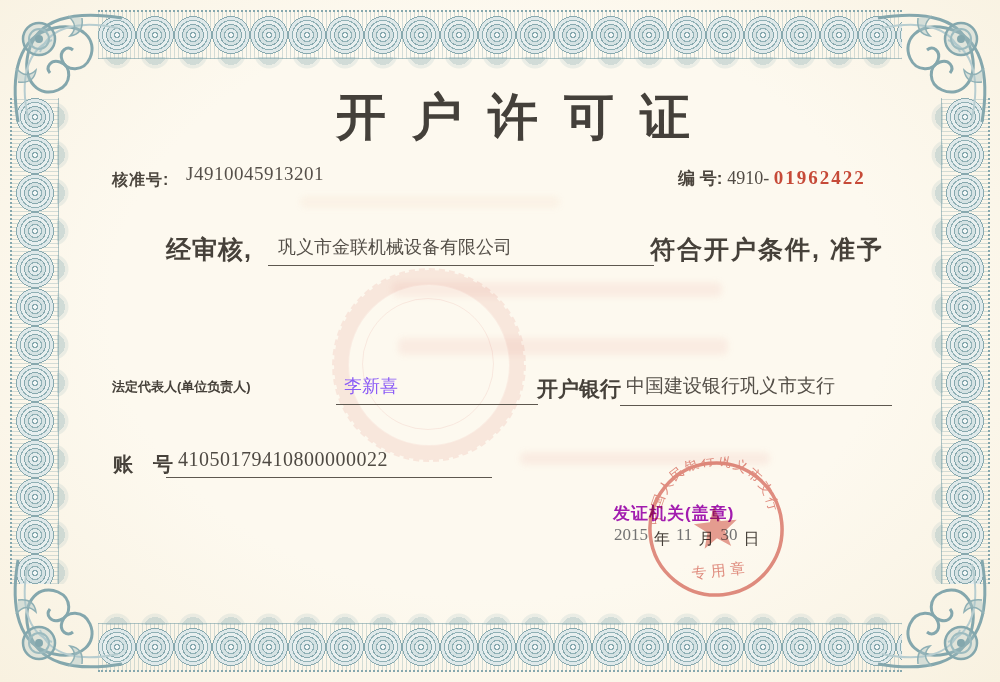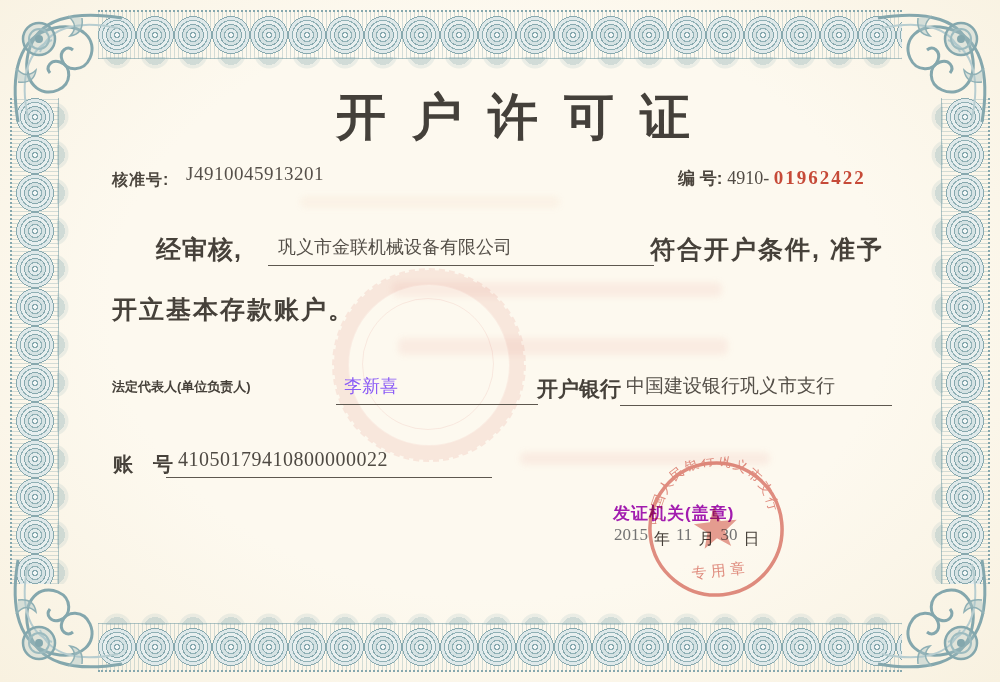--- a/index.html
+++ b/index.html
@@ -60,21 +60,21 @@
     font-family:"Liberation Serif","DejaVu Serif",serif;font-weight:700;
     font-size:50px;letter-spacing:26px;padding-left:26px;color:#44403a;}
   .lbl{font-weight:700;}
   .num{font-family:"Liberation Serif","DejaVu Serif",serif;}
   .uline{border-bottom:1px solid #5e584f;display:inline-block;}
   .approval-label{left:112px;top:170px;font-size:16px;letter-spacing:1px;color:#4b453d;text-align:center;}
   .approval-value{left:186px;top:163px;font-size:19px;color:#56504a;letter-spacing:.5px;}
   .serial{left:678px;top:167px;font-size:17px;color:#4b453d;}
   .serial .pre{font-size:18px;color:#514b44;}
   .serial .red{font-size:19px;color:#c64a38;letter-spacing:2px;font-weight:600;}
-  .review-prefix{left:156px;top:233px;font-size:25px;font-weight:700;letter-spacing:1px;}
+  .review-prefix{left:166px;top:233px;font-size:25px;font-weight:700;letter-spacing:1px;}
   .company{left:268px;top:231px;width:376px;font-size:18px;color:#544f48;
     padding:4px 0 6px 10px;}
   .review-suffix{left:650px;top:233px;font-size:25px;font-weight:700;letter-spacing:2px;}
   .line2{left:112px;top:293px;font-size:25px;font-weight:700;letter-spacing:2px;}
   .legal-label{left:112px;top:378px;font-size:13px;}
   .legal-value{left:336px;top:370px;width:194px;font-size:18px;color:#8b5cf6;padding:4px 0 6px 8px;}
   .bank-label{left:537px;top:375px;font-size:21px;}
   .bank-value{left:620px;top:369px;width:266px;font-size:19px;color:#544f48;padding:4px 0 6px 6px;}
   .account-label{left:113px;top:451px;font-size:20px;}
   .account-value{left:166px;top:444px;width:314px;font-size:20px;color:#4f4a43;
@@ -170,21 +170,20 @@
 
   <span class="abs serial">
     <span class="lbl">编 号:</span>
     <span class="pre num">4910-</span>
     <span class="red num">01962422</span>
   </span>
 
   <span class="abs review-prefix">经审核,</span>
   <span class="abs company uline">巩义市金联机械设备有限公司</span>
   <span class="abs review-suffix">符合开户条件, 准予</span>
-  <span class="abs line2">开立基本存款账户。</span>
 
   <span class="abs legal-label lbl">法定代表人(单位负责人)</span>
   <span class="abs legal-value uline">李新喜</span>
   <span class="abs bank-label lbl">开户银行</span>
   <span class="abs bank-value uline">中国建设银行巩义市支行</span>
 
   <span class="abs account-label lbl">账　号</span>
   <span class="abs account-value uline num">41050179410800000022</span>
 
   <span class="abs issuer-label">发证机关(盖章)</span>

